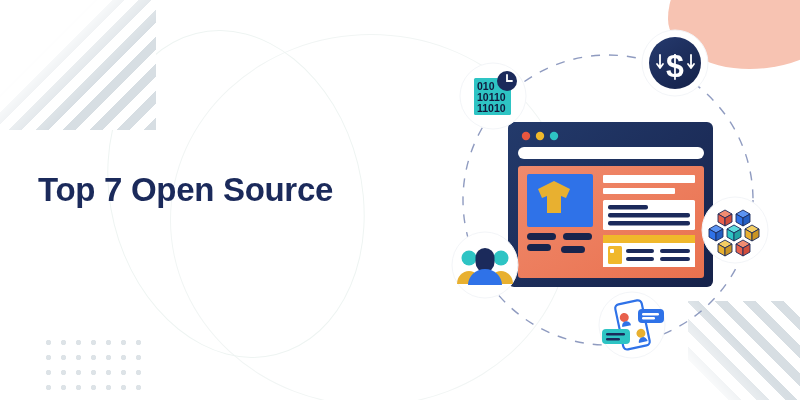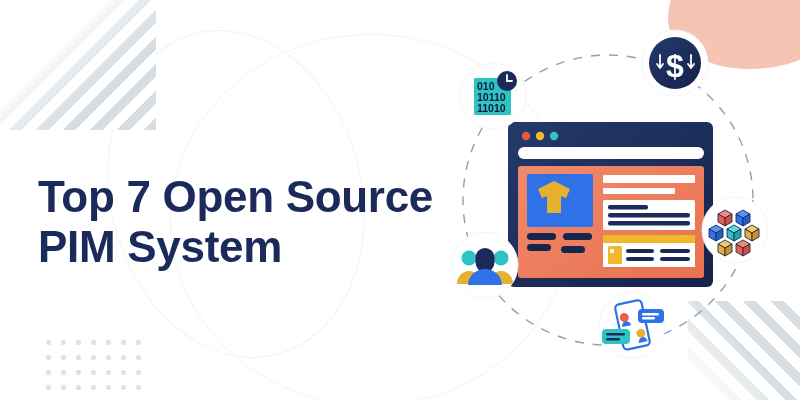--- a/index.html
+++ b/index.html
@@ -90,21 +90,21 @@
     border-radius: 50%;
   }
 
   
   .headline {
     position: absolute;
     left: 38px;
     top: 143px;
     width: 400px;
     color: #1b2a5b;
-    font-size: 44px;
+    font-size: 33px;
     font-weight: bold;
     line-height: 50px;
     letter-spacing: -0.3px;
   }
   .headline .line { display: block; white-space: nowrap; }
 
   
   .illustration {
     position: absolute;
     left: 430px;
@@ -121,21 +121,20 @@
 
   <div class="deco-circle-faint2"></div>
   <div class="deco-circle-faint"></div>
   <div class="deco-stripes-tl"></div>
   <div class="deco-blob-tr"></div>
   <div class="deco-dots"></div>
   <div class="deco-stripes-br"></div>
 
   <h1 class="headline">
     <span class="line">Top 7 Open Source</span>
-    <span class="line">PIM System</span>
   </h1>
 
   <div class="illustration">
     <svg width="370" height="365" viewBox="0 0 370 365" xmlns="http://www.w3.org/2000/svg">
 
       <defs>
         <linearGradient id="gBody" x1="0" y1="0" x2="1" y2="1">
           <stop offset="0" stop-color="#f08a6c"></stop>
           <stop offset="1" stop-color="#e9714f"></stop>
         </linearGradient>

